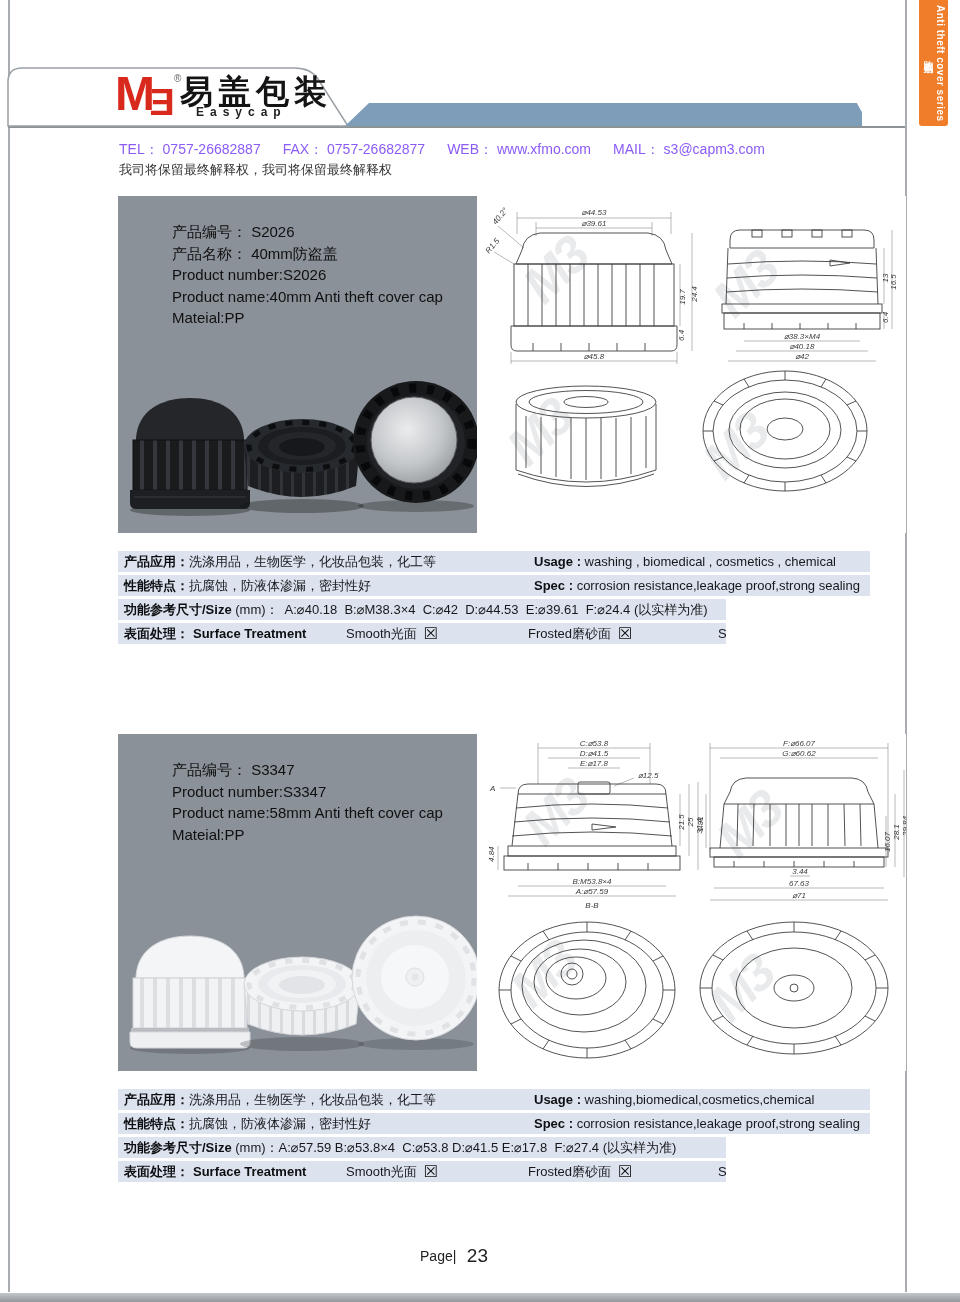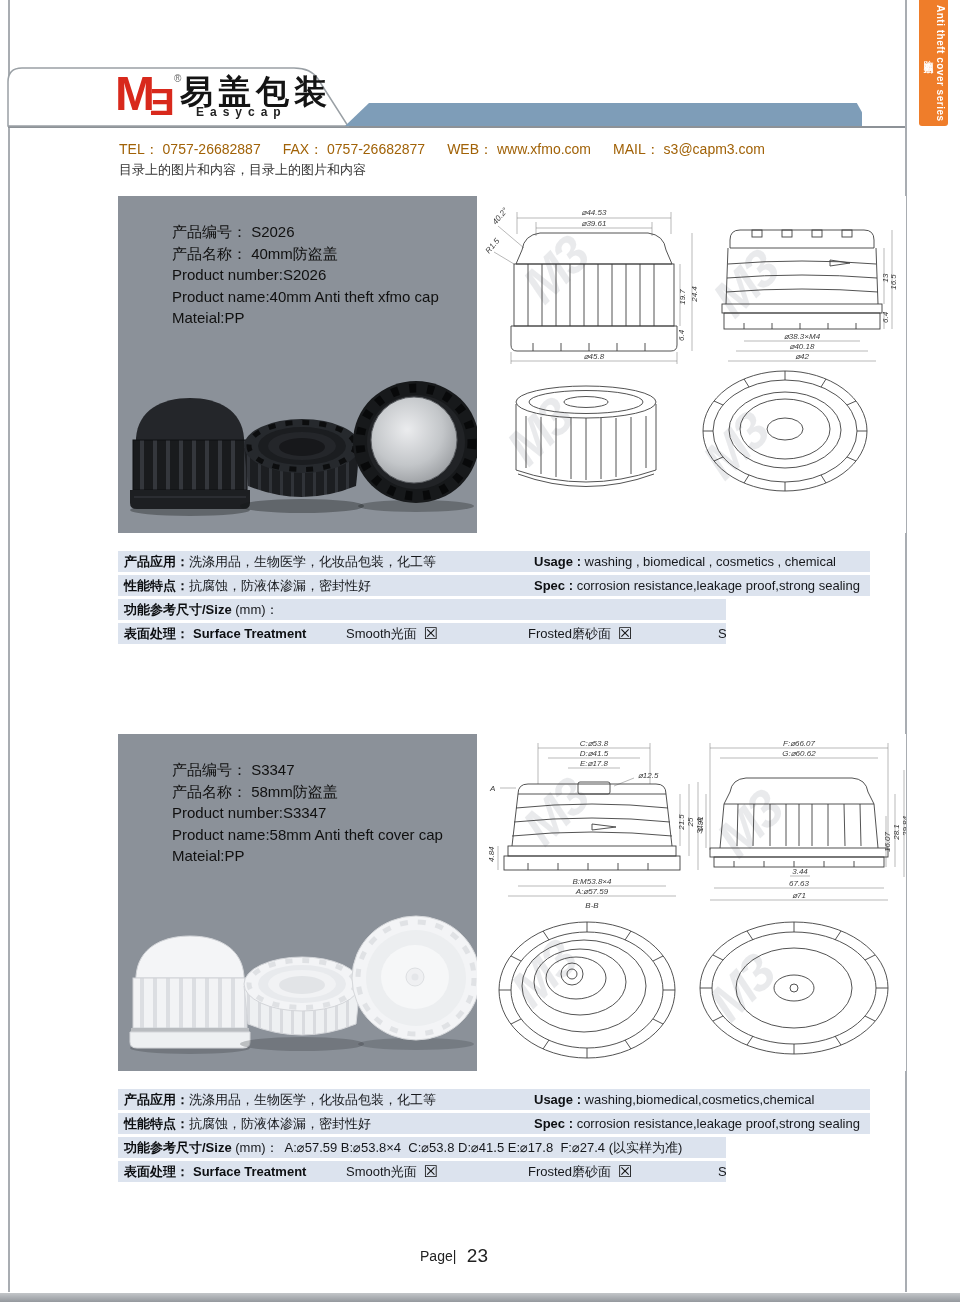--- a/index.html
+++ b/index.html
@@ -25,21 +25,21 @@
   .lm{font-size:48px;font-weight:bold;color:#d8291c;font-family:"Liberation Sans",sans-serif}
   .le{font-size:36px;font-weight:bold;color:#d8291c;display:inline-block;
     transform:translateY(5px) scaleX(1.05);margin-left:-5px}
   .lreg{font-size:10px;color:#666;vertical-align:28px}
   .logo-zh{position:absolute;left:180px;top:70px;font-size:33px;font-weight:bold;color:#141414;
     letter-spacing:5px;font-family:"DejaVu Serif","Liberation Serif",serif}
   .logo-en{position:absolute;left:196px;top:105px;font-size:12px;font-weight:bold;
     letter-spacing:6px;color:#222}
   .banner{position:absolute;left:345px;top:103px;width:517px;height:23px;background:#7e9db8;
     clip-path:polygon(24px 0,99% 0,100% 40%,100% 100%,0 100%)}
-  .contact{position:absolute;left:119px;top:141px;font-size:14px;color:#a16207;white-space:nowrap}
+  .contact{position:absolute;left:119px;top:141px;font-size:14px;color:#8b5cf6;white-space:nowrap}
   .contact span{margin-right:22px}
   .disclaimer{position:absolute;left:119px;top:161px;font-size:13px;color:#333}
   
   .panel{position:absolute;left:118px;width:359px;height:337px;background:#8b9199}
   .info{position:absolute;left:54px;top:25px;font-size:15px;line-height:21.5px;color:#101010}
   .photos{position:absolute;left:0;top:150px;width:359px;height:187px}
   
   .draw-area{position:absolute;left:480px;width:426px;height:337px;background:#fff}
   .wm{position:absolute;font-size:52px;font-weight:bold;color:#6d7480;opacity:.14;
     transform:rotate(-45deg);letter-spacing:-3px;pointer-events:none;font-style:italic}
@@ -85,28 +85,28 @@
 <div class="logo-m3">
   <span class="lm">M</span><span class="le">Ǝ</span><span class="lreg">®</span>
 </div>
 <div class="logo-zh">易盖包装</div>
 <div class="logo-en">Easycap</div>
 <div class="banner"></div>
 
 <div class="contact">
   <span>TEL： 0757-26682887</span><span>FAX： 0757-26682877</span><span>WEB： www.xfmo.com</span><span>MAIL： s3@capm3.com</span>
 </div>
-<div class="disclaimer">目录上的图片和内容，目录上的图片和内容</div>
+<div class="disclaimer">我司将保留最终解释权，我司将保留最终解释权</div>
 
 <div class="panel" style="top:196px">
   <div class="info">
     <div>产品编号： S2026</div>
     <div>产品名称： 40mm防盗盖</div>
     <div>Product number:S2026</div>
-    <div>Product name:40mm Anti theft xfmo cap</div>
+    <div>Product name:40mm Anti theft cover cap</div>
     <div>Mateial:PP</div>
   </div>
   <svg class="photos" viewBox="0 0 359 187">
     <defs>
       <pattern id="rb" width="13" height="8" patternUnits="userSpaceOnUse">
         <rect width="13" height="8" fill="#191b1d"></rect>
           <rect x="9" width="4" height="8" fill="#34373c"></rect>
       </pattern>
       <pattern id="rb2" width="11" height="8" patternUnits="userSpaceOnUse">
         <rect width="11" height="8" fill="#1c1e21"></rect>
@@ -292,20 +292,21 @@
     <b>性能特点：</b>
     <span>抗腐蚀，防液体渗漏，密封性好</span>
   </div>
   <div class="trow cell-r" style="top:24px">
     <b>Spec :</b>
     <span class="sizeval"> corrosion resistance,leakage proof,strong sealing</span>
   </div>
   <div class="trow full" style="top:48px">
     <b>功能参考尺寸/Size</b>
     <span class="sizeval"> (mm)：</span>
+    <span class="sizeval" style="margin-left:6px">A:⌀40.18  B:⌀M38.3×4  C:⌀42  D:⌀44.53  E:⌀39.61  F:⌀24.4 (以实样为准)</span>
   </div>
   <div class="trow full" style="top:72px">
     <b>表面处理：</b>
     <b style="margin-left:4px">Surface Treatment</b>
     <span class="opt" style="left:228px">
       <span>Smooth光面</span>
       <span class="cbx">☒</span>
     </span>
     <span class="opt" style="left:410px">
       <span>Frosted磨砂面</span>
@@ -314,21 +315,20 @@
     <span class="opt" style="left:600px">
       <span>Stripe条纹</span>
       <span class="swatch"></span>
     </span>
   </div>
 </div>
 
 <div class="panel" style="top:734px">
   <div class="info">
     <div>产品编号： S3347</div>
-    <div>产品名称： 58mm防盗盖</div>
     <div>Product number:S3347</div>
     <div>Product name:58mm Anti theft cover cap</div>
     <div>Mateial:PP</div>
   </div>
   <svg class="photos" viewBox="0 0 359 187">
     <defs>
       <pattern id="rw" width="13" height="8" patternUnits="userSpaceOnUse">
         <rect width="13" height="8" fill="#f2f3f5"></rect>
           <rect x="9" width="4" height="8" fill="#dcdee2"></rect>
       </pattern>
@@ -525,21 +525,21 @@
     <b>性能特点：</b>
     <span>抗腐蚀，防液体渗漏，密封性好</span>
   </div>
   <div class="trow cell-r" style="top:24px">
     <b>Spec :</b>
     <span class="sizeval"> corrosion resistance,leakage proof,strong sealing</span>
   </div>
   <div class="trow full" style="top:48px">
     <b>功能参考尺寸/Size</b>
     <span class="sizeval"> (mm)：</span>
-    <span class="sizeval" style="margin-left:6px">A:⌀57.59 B:⌀53.8×4  C:⌀53.8 D:⌀41.5 E:⌀17.8  F:⌀27.4 (以实样为准)</span>
+    <span class="sizeval" style="margin-left:0">A:⌀57.59 B:⌀53.8×4  C:⌀53.8 D:⌀41.5 E:⌀17.8  F:⌀27.4 (以实样为准)</span>
   </div>
   <div class="trow full" style="top:72px">
     <b>表面处理：</b>
     <b style="margin-left:4px">Surface Treatment</b>
     <span class="opt" style="left:228px">
       <span>Smooth光面</span>
       <span class="cbx">☒</span>
     </span>
     <span class="opt" style="left:410px">
       <span>Frosted磨砂面</span>

